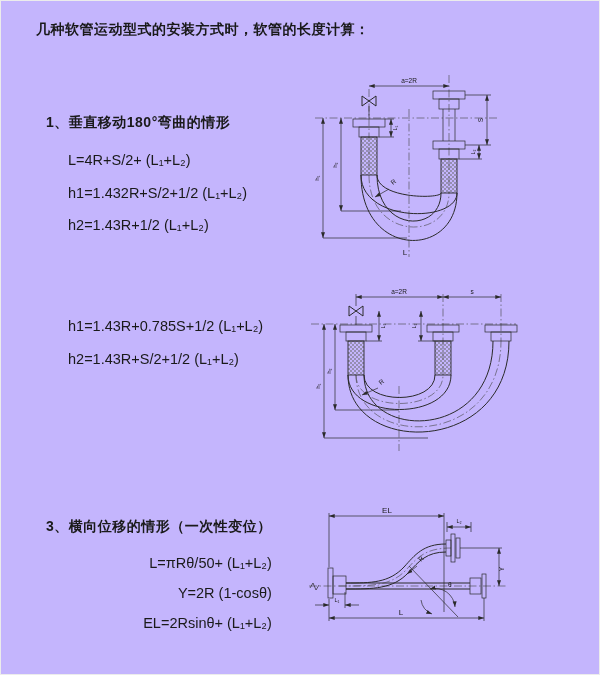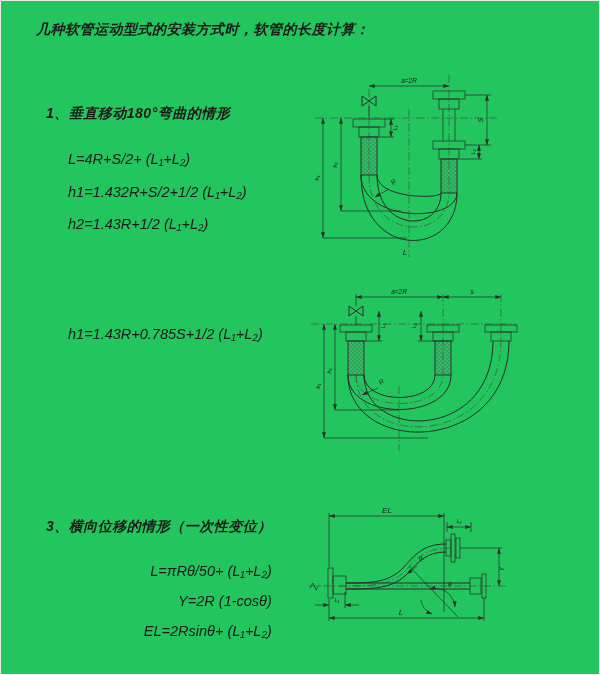--- a/index.html
+++ b/index.html
@@ -1,24 +1,24 @@
 <!DOCTYPE html>
 <html><head>
 <meta charset="utf-8">
 <style>
   html,body{margin:0;padding:0;background:#fff;}
   body{width:600px;height:675px;position:relative;font-family:"Liberation Sans","DejaVu Sans",sans-serif;color:#1a1a1a;}
-  .page{position:absolute;inset:0;background:#22c55e;border:1px solid #ececec;box-sizing:border-box;overflow:hidden;font-style:italic;}
+  .page{position:absolute;inset:0;background:#c4b5fd;border:1px solid #ececec;box-sizing:border-box;overflow:hidden;}
   .title{position:absolute;left:35px;top:20px;font-size:14px;font-weight:700;letter-spacing:.5px;white-space:nowrap;}
   .sec{position:absolute;left:45px;}
-  .sec-1{top:104px;}
+  .sec-1{top:113px;}
   .sec-2{top:297px;}
   .sec-3{top:517px;text-align:right;}
   .heading{font-size:14px;font-weight:700;letter-spacing:.5px;white-space:nowrap;}
-  .f-list{margin-top:20px;}
+  .f-list{margin-top:12px;}
   .formula{font-size:14.5px;font-weight:400;padding-left:22px;line-height:32.5px;white-space:nowrap;}
   .sec-3 .formula{line-height:30px;}
   svg{position:absolute;overflow:visible;}
   .svg1{left:300px;top:60px;}
   .svg2{left:300px;top:280px;}
   .svg3{left:300px;top:495px;}
   .ol{stroke:#2a2a2a;stroke-width:1;fill:none;}
   .thin{stroke:#2a2a2a;stroke-width:.7;fill:none;}
   .dim{stroke:#2a2a2a;stroke-width:.7;fill:none;}
   .cl{stroke:#444;stroke-width:.6;fill:none;stroke-dasharray:8 2.5 1.5 2.5;}
@@ -39,20 +39,21 @@
     <div class="f-list">
       <div class="formula">L=4R+S/2+ (L₁+L₂)</div>
       <div class="formula">h1=1.432R+S/2+1/2 (L₁+L₂)</div>
       <div class="formula">h2=1.43R+1/2 (L₁+L₂)</div>
     </div>
   </div>
 
   <div class="sec sec-2">
     <div class="f-list">
       <div class="formula">h1=1.43R+0.785S+1/2 (L₁+L₂)</div>
+      <div class="formula">h2=1.43R+S/2+1/2 (L₁+L₂)</div>
     </div>
   </div>
 
   <div class="sec sec-3">
     <div class="heading">3、横向位移的情形（一次性变位）</div>
     <div class="f-list">
       <div class="formula">L=πRθ/50+ (L₁+L₂)</div>
       <div class="formula">Y=2R (1-cosθ)</div>
       <div class="formula">EL=2Rsinθ+ (L₁+L₂)</div>
     </div>

